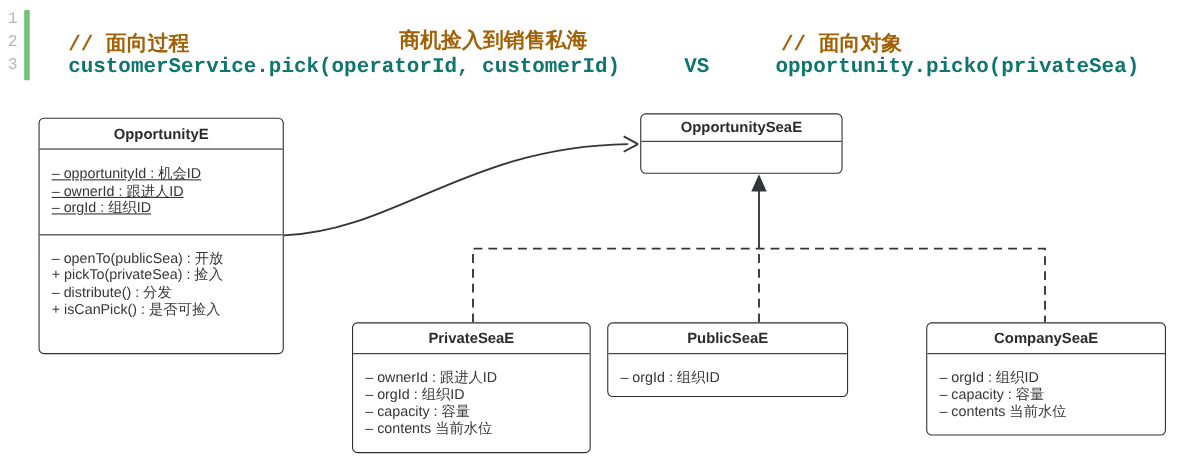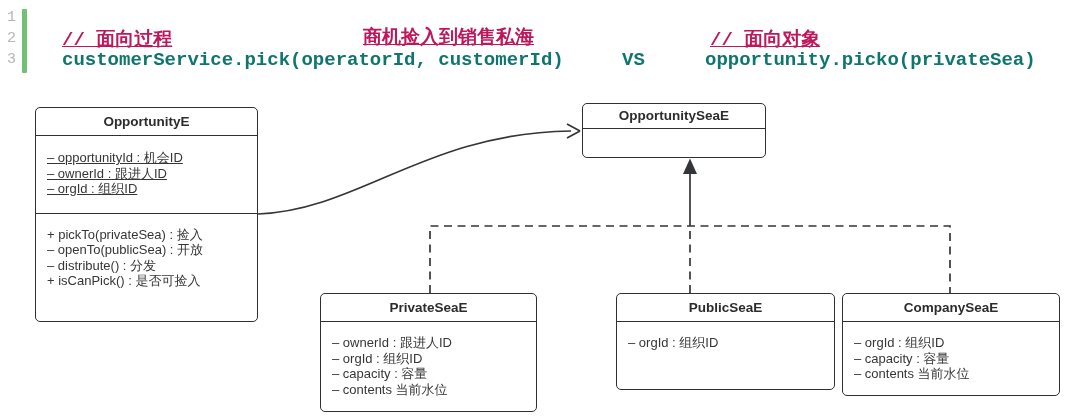--- a/index.html
+++ b/index.html
@@ -1,22 +1,22 @@
 <!DOCTYPE html>
 <html><head>
 <meta charset="utf-8">
 <style>
   html,body{margin:0;padding:0;background:#fff;}
   .canvas{position:relative;width:1080px;height:418px;background:#ffffff;overflow:hidden;
           font-family:"Liberation Sans","DejaVu Sans",sans-serif;}
   
   .ln{position:absolute;font:15px "Liberation Mono","DejaVu Sans Mono",monospace;color:#b4b8ba;}
   .green-bar{position:absolute;left:22px;top:9px;width:5px;height:64px;background:#70c175;border-radius:1px;}
-  .cmt{position:absolute;font-weight:700;font-size:19px;line-height:20px;color:#be185d;
-       font-family:"Liberation Mono","DejaVu Sans Mono","DejaVu Sans",sans-serif;white-space:pre;text-decoration:underline;}
+  .cmt{position:absolute;font-weight:700;font-size:19px;line-height:20px;color:#a16207;
+       font-family:"Liberation Mono","DejaVu Sans Mono","DejaVu Sans",sans-serif;white-space:pre;}
   .code{position:absolute;font:700 19px "Liberation Mono","DejaVu Sans Mono",monospace;
         line-height:20px;color:#0f766e;white-space:pre;}
   
   .connectors{position:absolute;left:0;top:0;}
   .stroke{stroke:#333538;stroke-width:1.7;fill:none;}
   .dashed{stroke-dasharray:8 5.5;}
   
   .uml-box{position:absolute;box-sizing:border-box;background:#fff;border:1.6px solid #2e3032;
            border-radius:5px;display:flex;flex-direction:column;}
   .uml-title{flex:0 0 auto;height:27px;line-height:27px;text-align:center;font-weight:700;
@@ -63,43 +63,43 @@
   </svg>
 
   <div class="uml-box" style="left:35px;top:107px;width:223px;height:215px">
     <div class="uml-title">OpportunityE</div>
     <div class="uml-sec attrs-split">
       <div class="m">– opportunityId : 机会ID</div>
       <div class="m">– ownerId : 跟进人ID</div>
       <div class="m">– orgId : 组织ID</div>
     </div>
     <div class="uml-sec grow">
+      <div class="m">– openTo(publicSea) : 开放</div>
       <div class="m">+ pickTo(privateSea) : 捡入</div>
-      <div class="m">– openTo(publicSea) : 开放</div>
       <div class="m">– distribute() : 分发</div>
       <div class="m">+ isCanPick() : 是否可捡入</div>
     </div>
   </div>
 
   <div class="uml-box" style="left:582px;top:103px;width:184px;height:55px">
     <div class="uml-title sm">OpportunitySeaE</div>
     <div class="uml-sec grow"></div>
   </div>
 
   <div class="uml-box" style="left:320px;top:293px;width:217px;height:119px">
     <div class="uml-title">PrivateSeaE</div>
     <div class="uml-sec grow">
       <div class="m">– ownerId : 跟进人ID</div>
       <div class="m">– orgId : 组织ID</div>
       <div class="m">– capacity : 容量</div>
       <div class="m">– contents 当前水位</div>
     </div>
   </div>
 
-  <div class="uml-box" style="left:616px;top:293px;width:219px;height:97px">
+  <div class="uml-box" style="left:552px;top:293px;width:219px;height:68px">
     <div class="uml-title">PublicSeaE</div>
     <div class="uml-sec grow">
       <div class="m">– orgId : 组织ID</div>
     </div>
   </div>
 
   <div class="uml-box" style="left:842px;top:293px;width:218px;height:103px">
     <div class="uml-title">CompanySeaE</div>
     <div class="uml-sec grow">
       <div class="m">– orgId : 组织ID</div>

